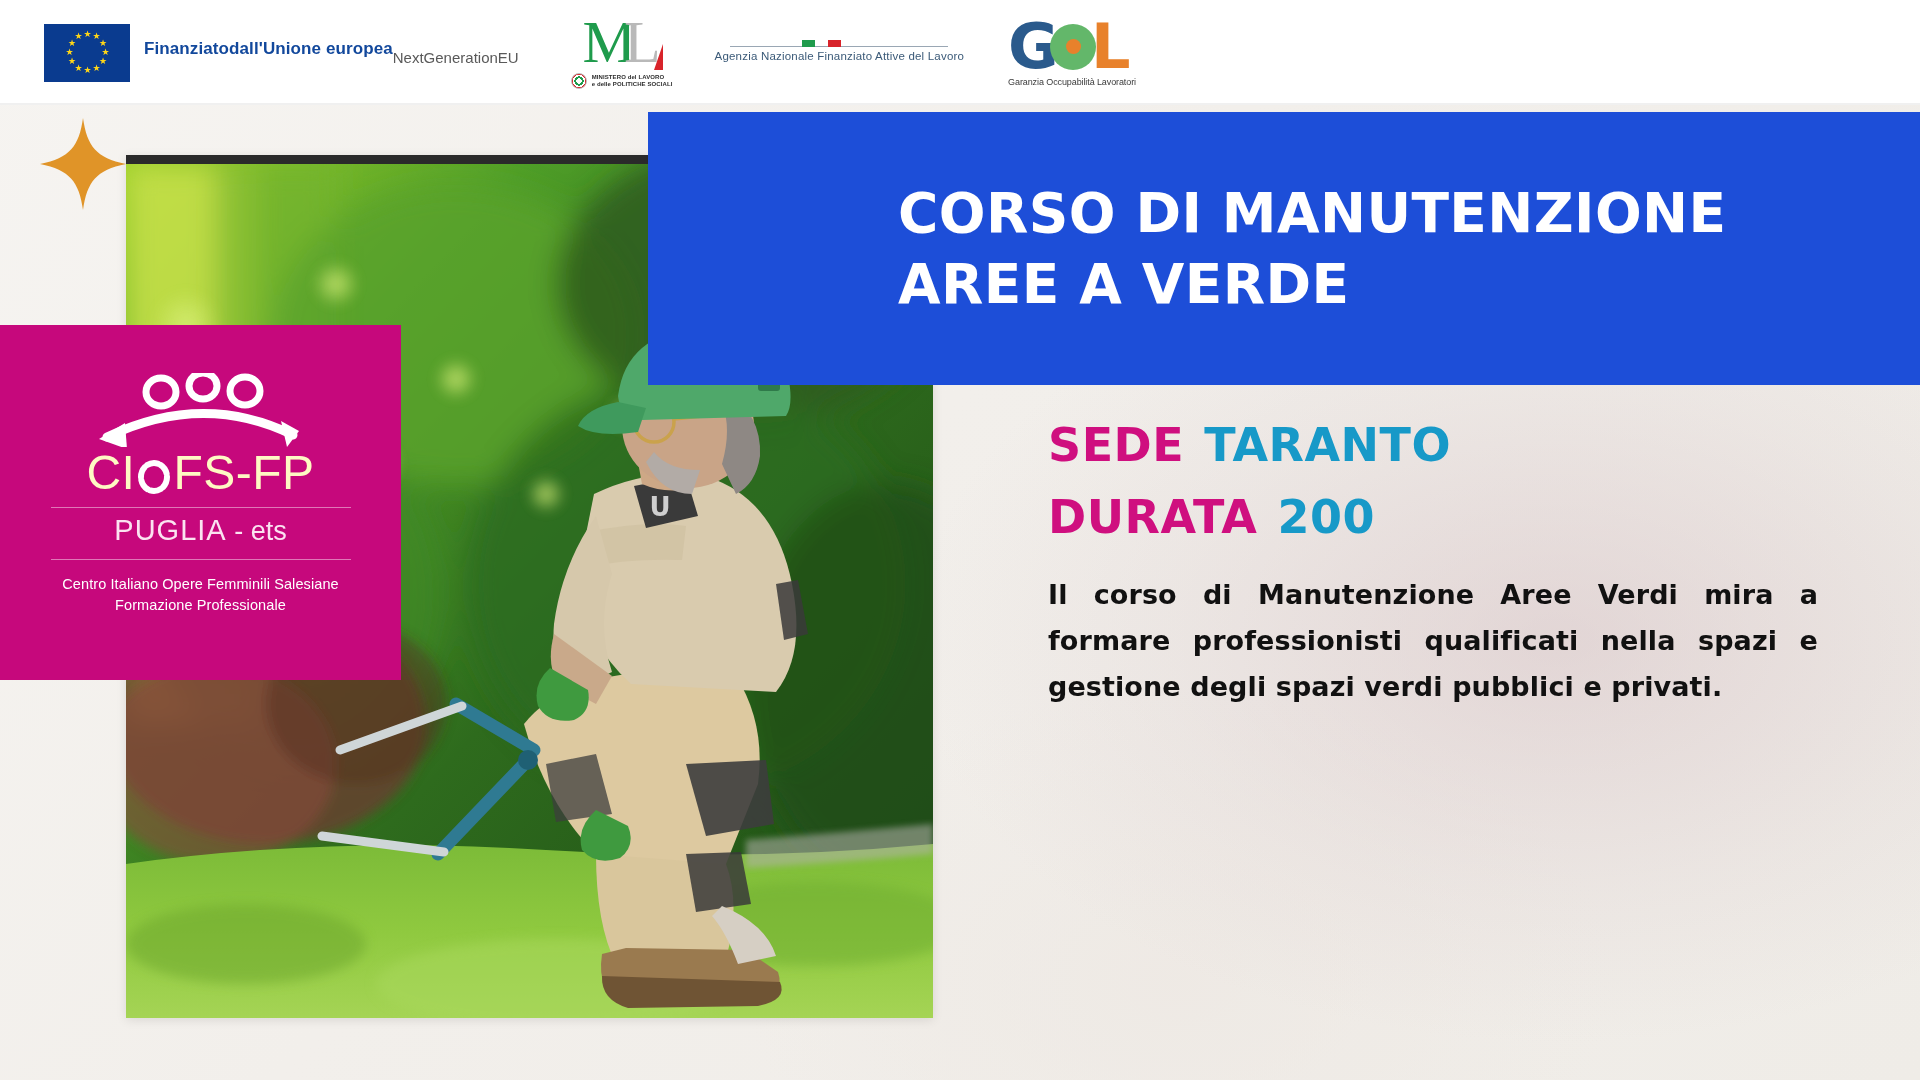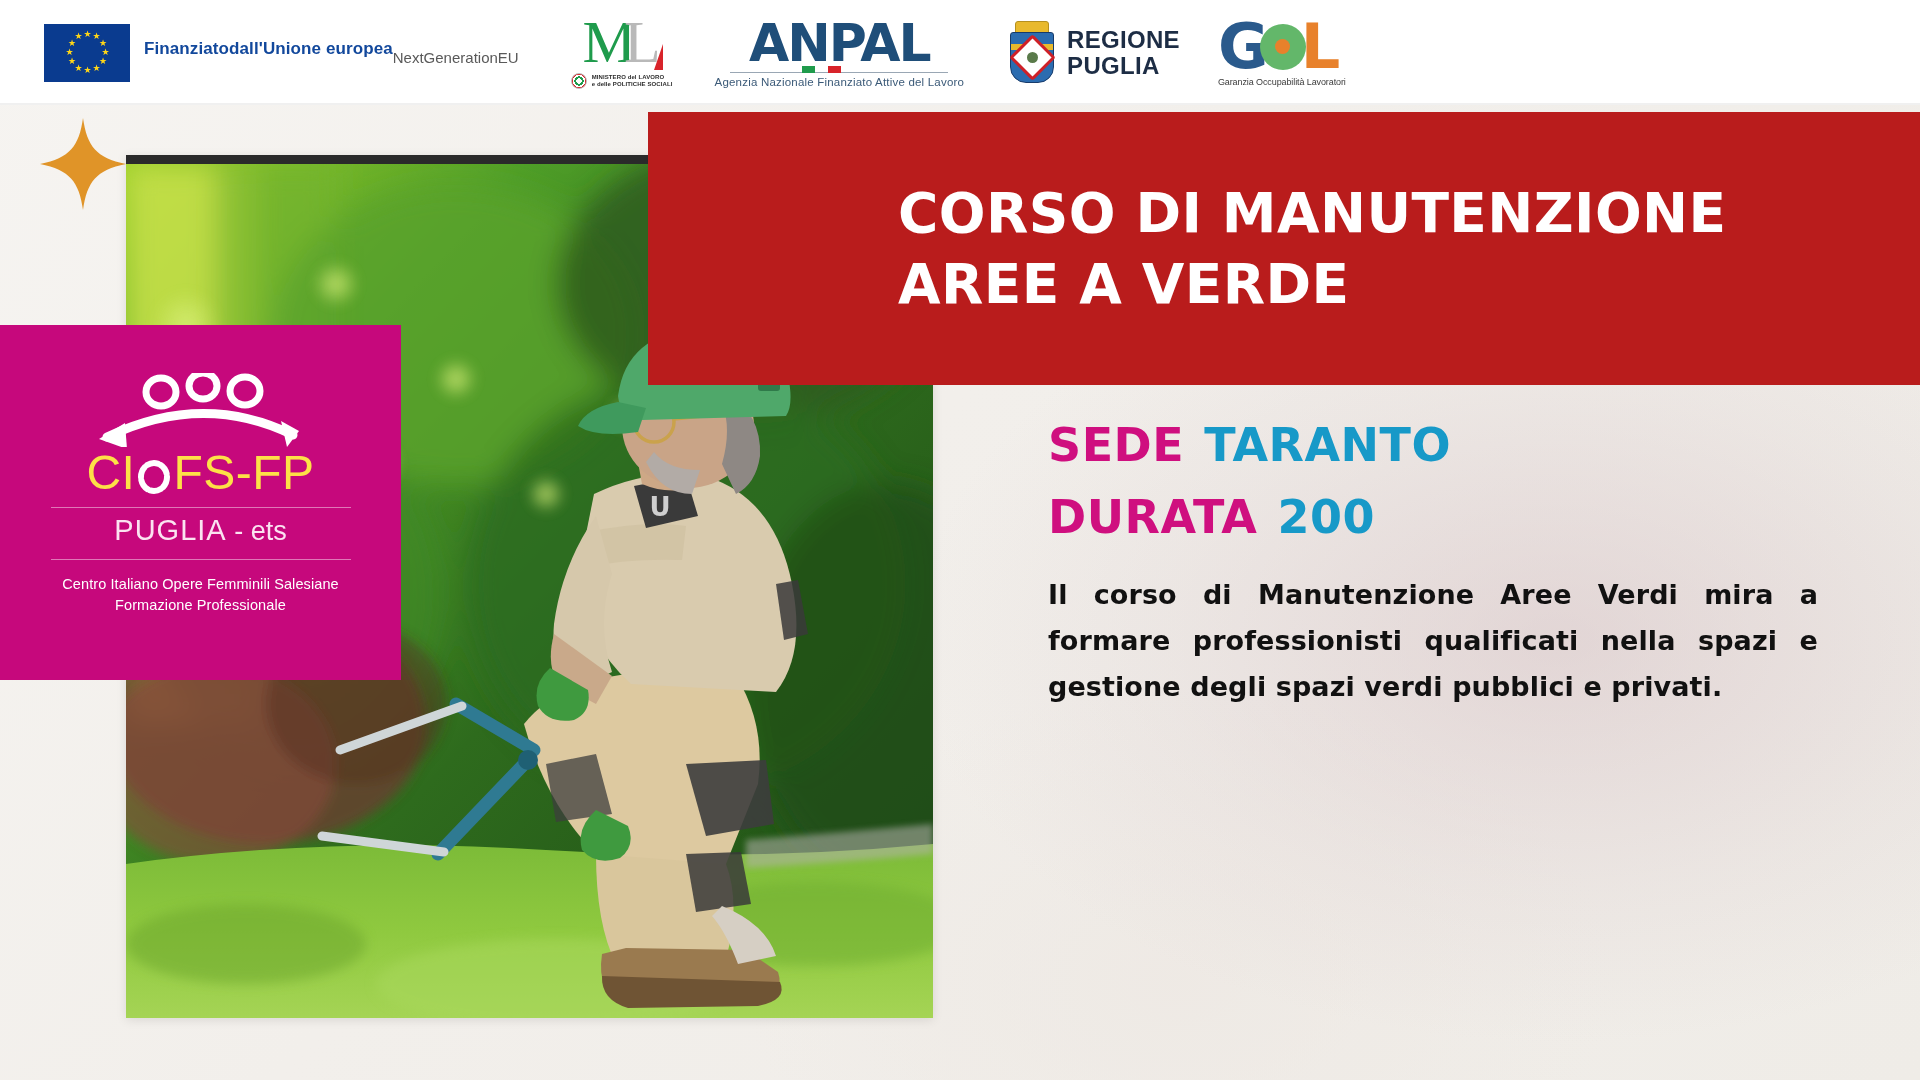--- a/index.html
+++ b/index.html
@@ -105,39 +105,39 @@
   .photo-wrap{
     position:absolute;left:126px;top:155px;width:807px;height:863px;z-index:5;
     overflow:hidden;border-top:9px solid #2a2a2a;box-sizing:border-box;
     box-shadow:0 2px 10px rgba(0,0,0,.10);
   }
   .photo{position:absolute;inset:0;}
 
   
   .title-banner{
     position:absolute;left:648px;top:112px;width:1272px;height:273px;
-    background:#b91c1c;z-index:8;
+    background:#1d4ed8;z-index:8;
     display:flex;flex-direction:column;justify-content:center;
     box-sizing:border-box;padding-left:250px;padding-right:40px;
   }
   .title-line{
     color:#ffffff;font-size:55px;font-weight:bold;letter-spacing:.4px;
     line-height:1.28;font-family:"DejaVu Sans",sans-serif;
   }
 
   
   .ciofs-box{
     position:absolute;left:0;top:325px;width:401px;height:355px;
     background:#c6087c;z-index:9;
     display:flex;flex-direction:column;align-items:center;
     box-sizing:border-box;padding-top:48px;
   }
   .ciofs-arc{width:232px;height:74px;display:block;}
   .ciofs-name{
-    margin-top:2px;color:#fde047;font-size:48px;letter-spacing:.5px;line-height:1;
+    margin-top:2px;color:#fef9c3;font-size:48px;letter-spacing:.5px;line-height:1;
     display:flex;align-items:center;font-family:"Liberation Sans",sans-serif;font-weight:300;
   }
   .ciofs-name .plain{font-weight:400;}
   .ciofs-o{display:inline-block;margin:0 -1px;}
   .ciofs-rule{width:300px;height:1px;background:rgba(255,255,255,.45);margin:10px 0 4px;}
   .ciofs-puglia{
     color:#fbe3f1;font-size:29px;font-weight:300;letter-spacing:1px;line-height:1.25;
   }
   .ciofs-puglia em{font-style:normal;font-size:27px;letter-spacing:0;text-align:right;}
   .ciofs-desc{
@@ -200,42 +200,27 @@
     <div class="min-sub">
       <span class="it-emblem"></span>
       <span class="min-sub-t">
         <span>MINISTERO del LAVORO</span>
         <span>e delle POLITICHE SOCIALI</span>
       </span>
     </div>
   </div>
 
   <div class="logo anpal-logo">
-    <div class="anpal-word">ANPAL</div>
     <div class="anpal-rule">
         <i class="g"></i>
         <i class="r"></i>
       </div>
     <div class="anpal-tag">Agenzia Nazionale Finanziato Attive del Lavoro</div>
   </div>
 
-  <div class="logo rp-logo">
-    <div class="rp-shield">
-      <div class="rp-crown"></div>
-      <div class="rp-body">
-          <div class="rp-oct">
-            <div class="rp-tree"></div>
-          </div>
-        </div>
-    </div>
-    <div class="rp-text">
-      <span>REGIONE</span>
-      <span>PUGLIA</span>
-    </div>
-  </div>
 
   <div class="logo gol-logo">
     <div class="gol-word">
       <span class="gol-g">G</span>
       <span class="gol-o">
           <i></i>
         </span>
       <span class="gol-l">L</span>
     </div>
     <div class="gol-tag">Garanzia Occupabilità Lavoratori</div>

